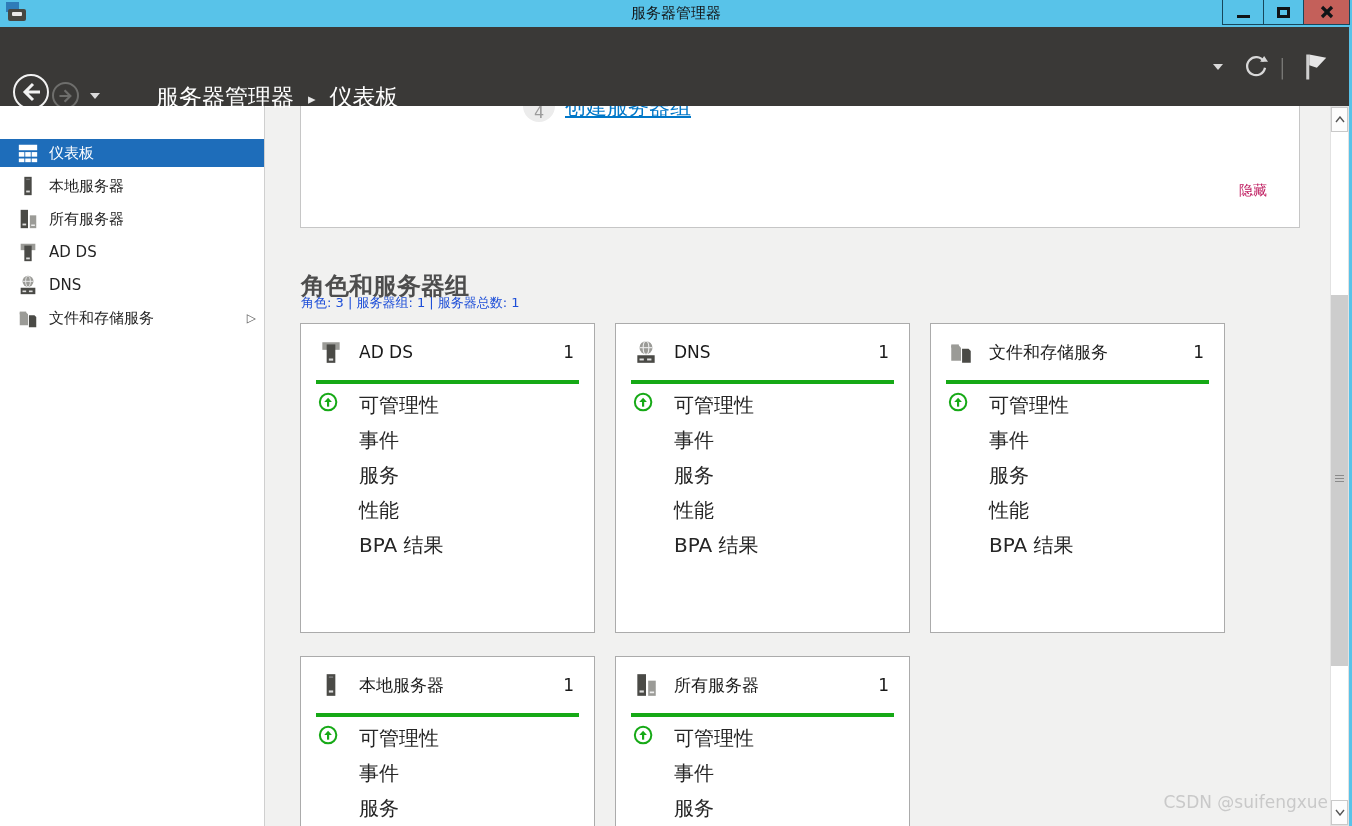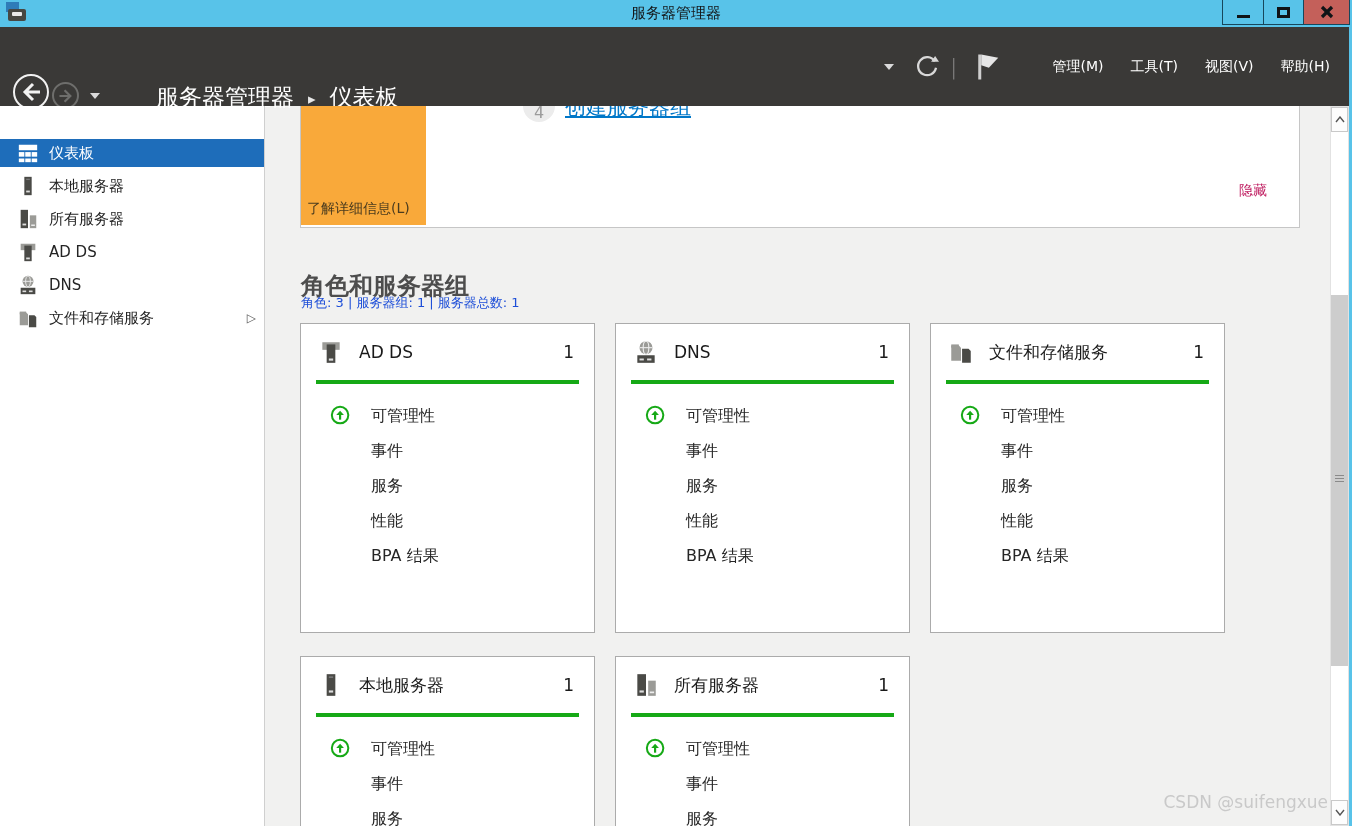--- a/index.html
+++ b/index.html
@@ -93,21 +93,21 @@
   .cards-row.r2 { top:656px; }
   .card {
     width:295px; height:310px; background:#FFFFFF; border:1px solid #ABABAB;
   }
   .card-header { height:56px; display:flex; align-items:center; padding:0 20px 0 17px; }
   .card-icon { width:26px; height:26px; flex:0 0 auto; }
   .card-title { font-size:17px; color:#1A1A1A; margin-left:15px; flex:1; }
   .card-count { font-size:17px; color:#1A1A1A; }
   .card-bar { height:4px; margin:0 15px; }
   .card-list { list-style:none; margin-top:8px; }
-  .card-item { height:35px; display:flex; align-items:flex-end; font-size:16px; color:#262626;padding-left:12px; }
+  .card-item { height:35px; display:flex; align-items:flex-start; font-size:20px; color:#262626; }
   .card-item .li-icon { width:22px; height:22px; margin:0 19px 0 17px; flex:0 0 auto; }
   .card-item .li-spacer { width:58px; flex:0 0 auto; }
   .card-item span { cursor:pointer; }
 
   
   .scrollbar {
     position:absolute; left:1330px; top:106px; width:19px; height:720px;
     background:#FFFFFF; border:1px solid #E2E2E2;
   }
   .sb-btn { position:absolute; left:0; width:17px; height:25px; background:#FDFDFD; border:1px solid #C9C9C9; display:flex; align-items:center; justify-content:center; }
@@ -172,26 +172,20 @@
     <div class="nav-caret2"></div>
     <svg width="30" height="30" viewBox="0 0 24 24">
       <path d="M18.2 7.5 A7.2 7.2 0 1 0 19.2 12.6" fill="none" stroke="#D8D8D8" stroke-width="1.8"></path>
       <polygon points="15.3,7.8 21.6,7.8 18.5,3.2" fill="#D8D8D8"></polygon>
     </svg>
     <span class="nav-sep">|</span>
     <svg width="30" height="34" viewBox="0 0 24 26">
       <rect x="5" y="3" width="2.4" height="20" fill="#CFCFCF"></rect>
       <polygon points="7.4,3 21,5.5 13.5,13.5 7.4,11.5" fill="#E6E6E6"></polygon>
     </svg>
-    <div class="menu-bar" id="menu-bar">
-        <span class="menu-item">管理(M)</span>
-        <span class="menu-item">工具(T)</span>
-        <span class="menu-item">视图(V)</span>
-        <span class="menu-item">帮助(H)</span>
-      </div>
   </div>
 </div>
 
 <div class="sidebar" id="sidebar">
     <div class="side-item selected">
       <span class="side-icon"><svg viewBox="0 0 24 24" width="100%" height="100%">
           <rect x="2" y="3" width="20" height="6" fill="#FFF"></rect>
           <rect x="2" y="11" width="6" height="5" fill="#FFF"></rect>
           <rect x="9" y="11" width="6" height="5" fill="#FFF"></rect>
           <rect x="16" y="11" width="6" height="5" fill="#FFF"></rect>
@@ -244,23 +238,20 @@
           <path d="M13 9 h6 l2 2 v11 h-8 z" fill="#4A4A46"></path>
         </svg></span>
       <span>文件和存储服务</span>
       <span class="side-expand">▷</span>
     </div>
   </div>
 
 <div class="welcome-panel">
   <div class="qs-circle">4</div>
   <span class="qs-link">创建服务器组</span>
-  <div class="learn-tile">
-    <span>了解详细信息(L)</span>
-  </div>
   <span class="hide-link">隐藏</span>
 </div>
 
 <div class="roles-title">角色和服务器组</div>
 <div class="roles-stats">角色: 3 | 服务器组: 1 | 服务器总数: 1</div>
 
 <div class="cards-row r1" id="cards-row-1">
     <div class="card">
       <div class="card-header">
         <span class="card-icon"><svg viewBox="0 0 24 24" width="100%" height="100%">

